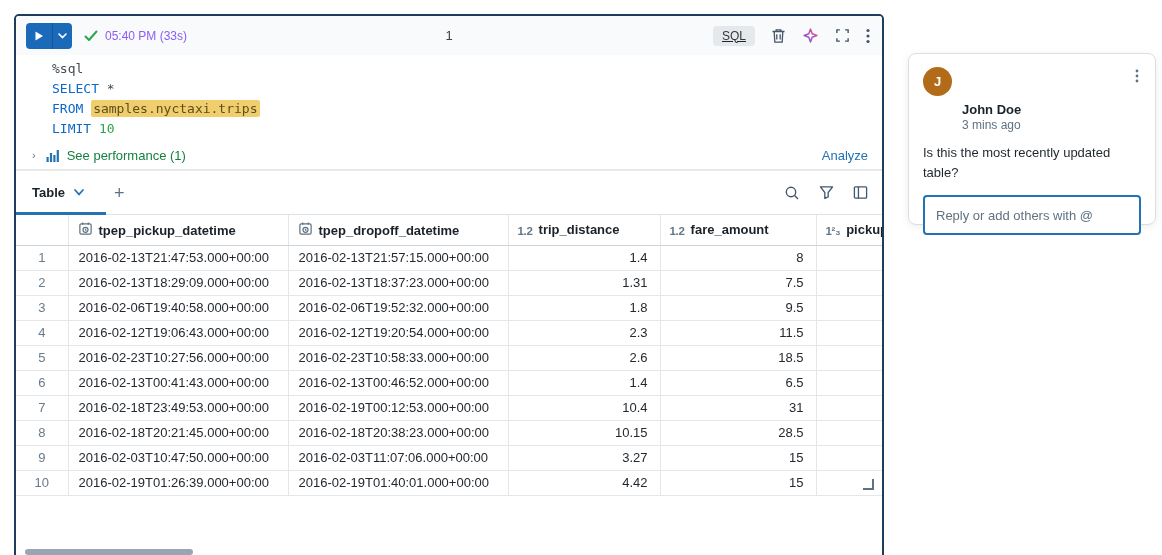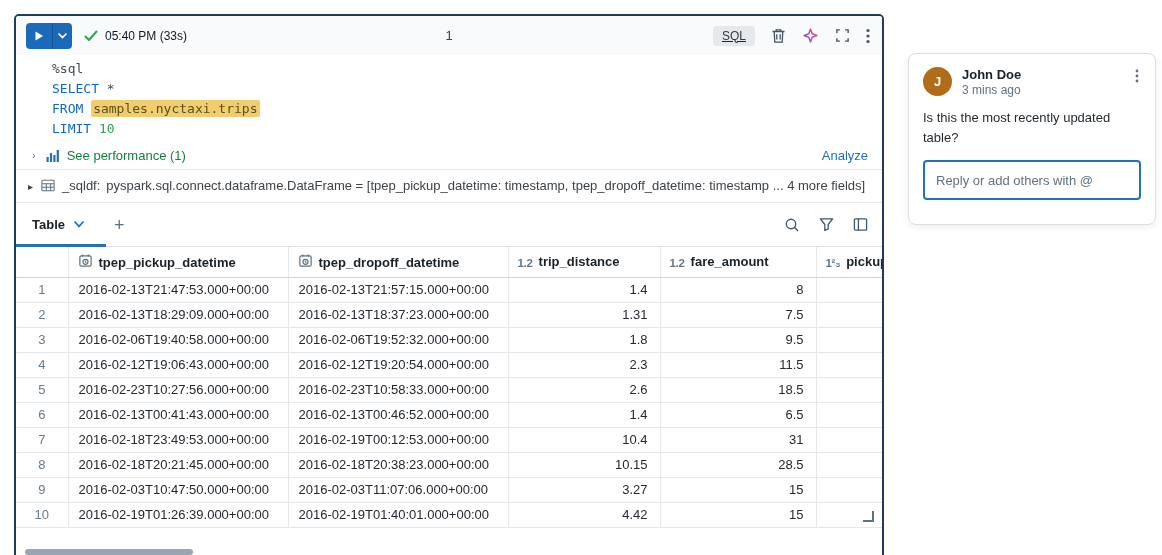--- a/index.html
+++ b/index.html
@@ -12,21 +12,21 @@
 
   
   .cell-toolbar { height:39px; display:flex; align-items:center; padding:0 12px 0 10px;
     background:#F9FAFB; }
   .run-button { display:flex; align-items:stretch; height:26px; background:#1B6ABA;
     border-radius:4px; overflow:hidden; cursor:pointer; }
   .run-play { width:26px; display:flex; align-items:center; justify-content:center; }
   .run-caret { width:20px; display:flex; align-items:center; justify-content:center;
     border-left:1px solid rgba(0,0,0,0.18); }
   .status-check { margin-left:12px; display:flex; align-items:center; }
-  .status-time { margin-left:7px; font-size:12px; color:#0f172a; }
+  .status-time { margin-left:7px; font-size:12px; color:#8b5cf6; }
   .exec-count { position:absolute; left:50%; transform:translateX(-50%); font-size:13px; color:#3B4248; }
   .toolbar-right { margin-left:auto; display:flex; align-items:center; gap:16px;text-decoration:underline; }
   .lang-badge { background:#E6E9EC; color:#30373D; font-size:12px; font-weight:400;
     padding:3px 9px; border-radius:4px; cursor:pointer; }
   .icon-btn { display:flex; align-items:center; justify-content:center; cursor:pointer; }
 
   
   .code-area { padding:4px 10px 2px 36px; font-family:"DejaVu Sans Mono", monospace;
     font-size:13px; line-height:20px; background:#fff; }
   .tok-plain { color:#444B52; }
@@ -76,21 +76,21 @@
   .hscrollbar-thumb { position:absolute; left:25px; top:549px; width:168px; height:6px;
     background:#98A5B3; border-radius:3px; cursor:pointer; }
 
   
   .comment-card { position:absolute; left:908px; top:53px; width:248px; height:172px;
     background:#fff; border:1px solid #DADFE3; border-radius:8px;
     box-shadow:0 2px 8px rgba(0,0,0,0.07); padding:13px 14px; }
   .comment-head { display:flex; align-items:flex-start; }
   .avatar { width:29px; height:29px; border-radius:50%; background:#B26B18; color:#fff;
     font-size:13px; font-weight:700; display:flex; align-items:center; justify-content:center; flex:none; }
-  .comment-meta { margin-left:10px; }
+  .comment-meta { margin-left:10px;margin-top:35px; }
   .comment-author { font-size:13px; font-weight:700; color:#1A2228; line-height:16px; }
   .comment-time { font-size:12px; color:#5F7281; line-height:15px; }
   .comment-kebab { margin-left:auto; cursor:pointer; padding:2px; }
   .comment-body { margin-top:10px; font-size:13px; line-height:20px; color:#1F272D; }
   .reply-input { margin-top:12px; width:100%; height:40px; border:2px solid #2272B4;
     border-radius:4px; padding:0 11px; font-size:13px; font-family:"Liberation Sans", sans-serif;
     color:#1F272D; outline:none; }
   .reply-input::placeholder { color:#5F7281; }
 
   svg { display:block; }
@@ -172,26 +172,20 @@
           <rect x="7.3" y="6" width="2.2" height="7"></rect>
           <rect x="10.7" y="1" width="2.2" height="12"></rect>
       </svg>
     </span>
     <span class="perf-link">See performance (1)</span>
     <span class="analyze-link">Analyze</span>
   </div>
 
   <div class="divider"></div>
 
-  <div class="sqldf-row">
-    <span class="sqldf-expander">▸</span><span class="sqldf-icon"><svg width="14" height="13" viewBox="0 0 16 14" fill="none" stroke="#5F7281" stroke-width="1.2">
-          <rect x="1" y="1" width="14" height="12" rx="1"></rect>
-          <path d="M1 5h14 M1 9h14 M6 5v8 M11 5v8"></path>
-        </svg></span><span class="sqldf-name">_sqldf:</span><span>pyspark.sql.connect.dataframe.DataFrame = [tpep_pickup_datetime: timestamp, tpep_dropoff_datetime: timestamp ... 4 more fields]</span>
-  </div>
 
   <div class="divider"></div>
 
   <div class="results-toolbar">
     <div class="view-tab">
       <span class="view-tab-label">Table</span>
       <svg width="10" height="7" viewBox="0 0 10 7">
           <path d="M1 1 L5 5.4 L9 1" stroke="#2272B4" stroke-width="1.7" fill="none" stroke-linecap="round"></path>
         </svg>
     </div>

